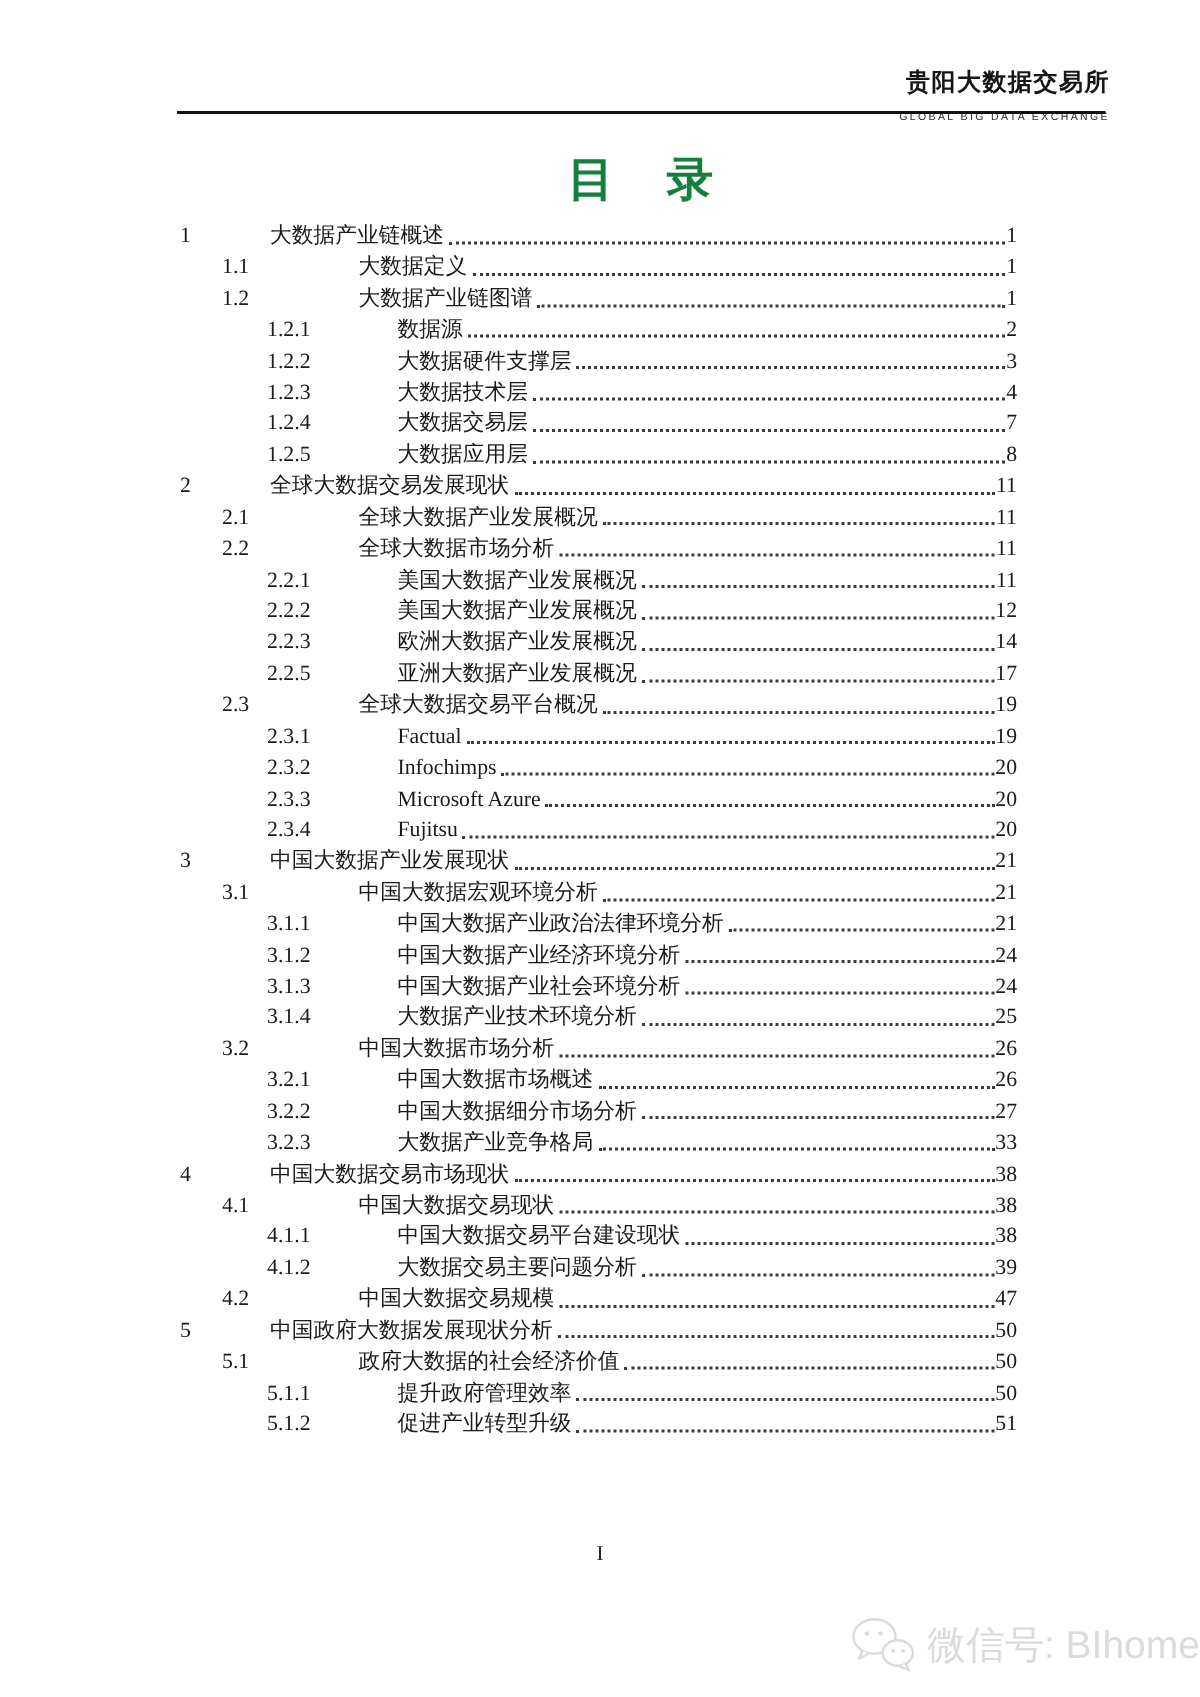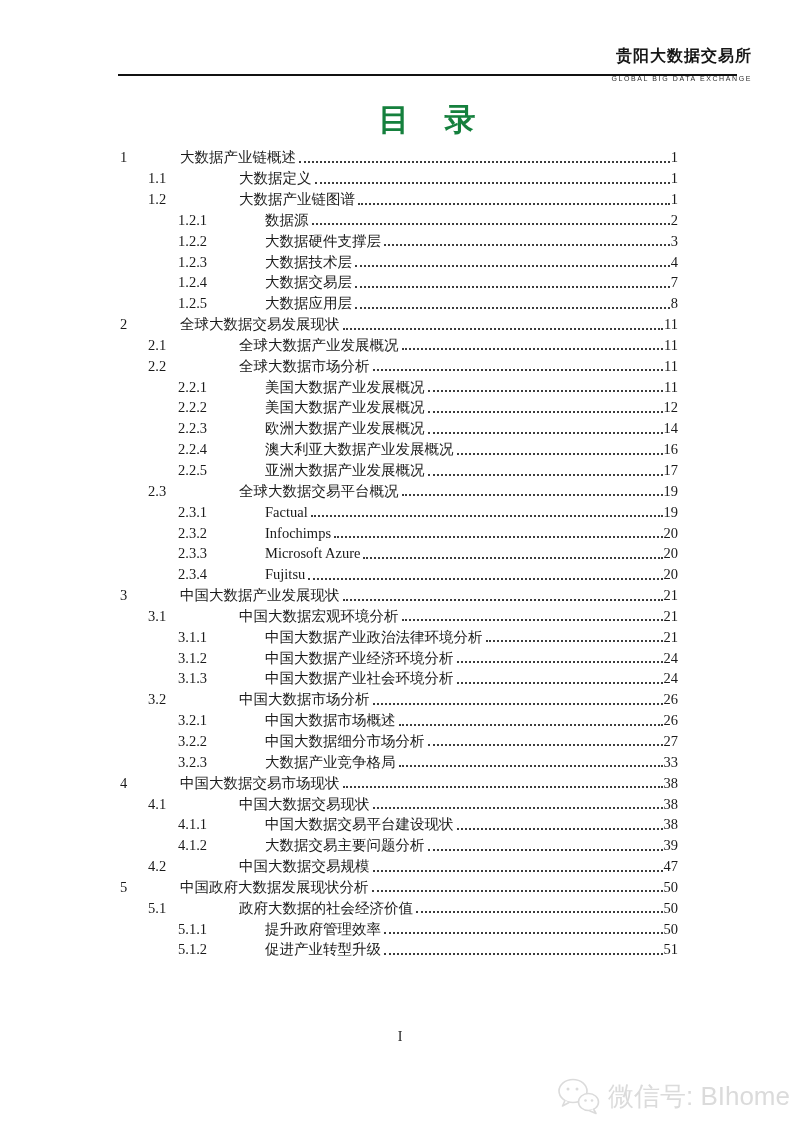--- a/index.html
+++ b/index.html
@@ -10,21 +10,21 @@
     position: relative;
     overflow: hidden;
     font-family: "Liberation Serif", "DejaVu Serif", serif;
     color: #1a1a1a;
   }
 
   
   .logo {
     position: absolute;
     top: 47px;
-    right: 48px;
+    right: 60px;
     text-align: right;
   }
   .logo-title {
     font-family: "Liberation Sans", "DejaVu Sans", sans-serif;
     font-weight: bold;
     font-size: 16px;
     letter-spacing: 1px;
     color: #161616;
     line-height: 18px;
   }
@@ -99,21 +99,21 @@
     width: 100%;
     text-align: center;
     font-size: 14px;
     color: #222222;
   }
 
   
   .watermark {
     position: absolute;
     top: 1077px;
-    right: 10px;
+    right: 0;
     display: flex;
     align-items: center;
     gap: 8px;
     font-family: "Liberation Sans", "DejaVu Sans", sans-serif;
     font-size: 26px;
     color: #dbdbdb;
     text-shadow: 0 1px 0 #ffffff;
     user-select: none;
   }
   .watermark svg { display: block; }
@@ -208,26 +208,20 @@
       <span class="dots"></span>
       <span class="page">12</span>
     </div>
     <div class="toc-row lvl3">
       <span class="num">2.2.3</span>
       <span class="title">欧洲大数据产业发展概况</span>
       <span class="dots"></span>
       <span class="page">14</span>
     </div>
     <div class="toc-row lvl3">
-      <span class="num">2.2.4</span>
-      <span class="title">澳大利亚大数据产业发展概况</span>
-      <span class="dots"></span>
-      <span class="page">16</span>
-    </div>
-    <div class="toc-row lvl3">
       <span class="num">2.2.5</span>
       <span class="title">亚洲大数据产业发展概况</span>
       <span class="dots"></span>
       <span class="page">17</span>
     </div>
     <div class="toc-row lvl2">
       <span class="num">2.3</span>
       <span class="title">全球大数据交易平台概况</span>
       <span class="dots"></span>
       <span class="page">19</span>
@@ -278,20 +272,26 @@
       <span class="num">3.1.2</span>
       <span class="title">中国大数据产业经济环境分析</span>
       <span class="dots"></span>
       <span class="page">24</span>
     </div>
     <div class="toc-row lvl3">
       <span class="num">3.1.3</span>
       <span class="title">中国大数据产业社会环境分析</span>
       <span class="dots"></span>
       <span class="page">24</span>
+    </div>
+    <div class="toc-row lvl3">
+      <span class="num">3.1.4</span>
+      <span class="title">大数据产业技术环境分析</span>
+      <span class="dots"></span>
+      <span class="page">25</span>
     </div>
     <div class="toc-row lvl2">
       <span class="num">3.2</span>
       <span class="title">中国大数据市场分析</span>
       <span class="dots"></span>
       <span class="page">26</span>
     </div>
     <div class="toc-row lvl3">
       <span class="num">3.2.1</span>
       <span class="title">中国大数据市场概述</span>

